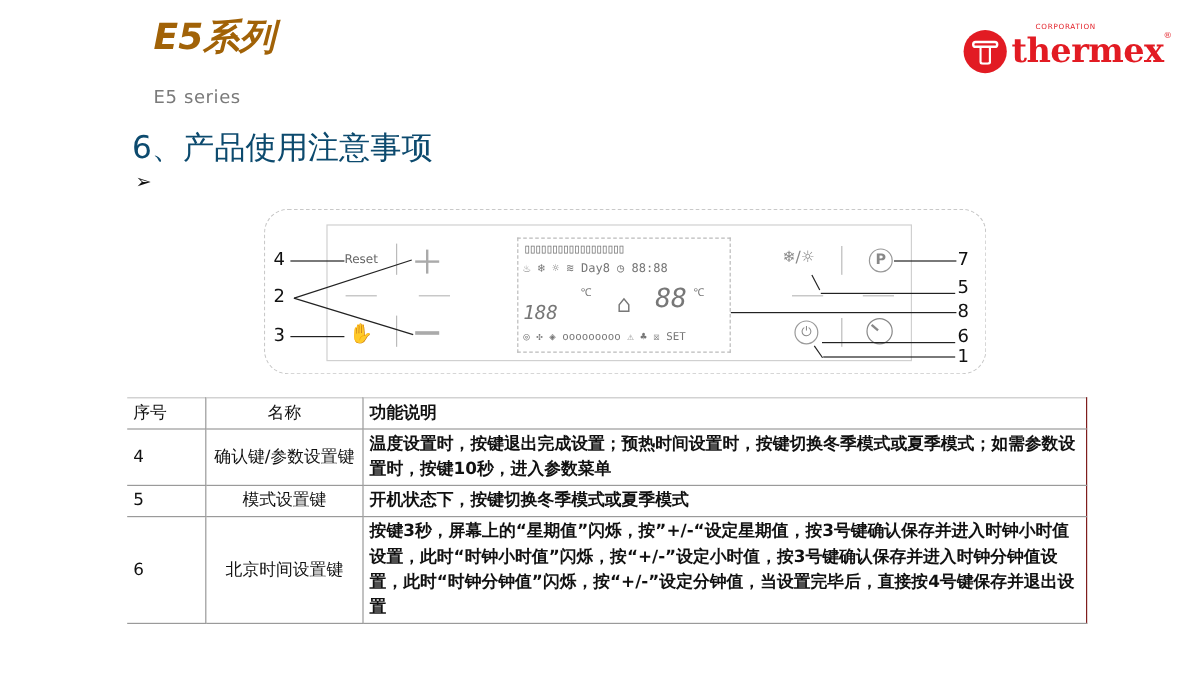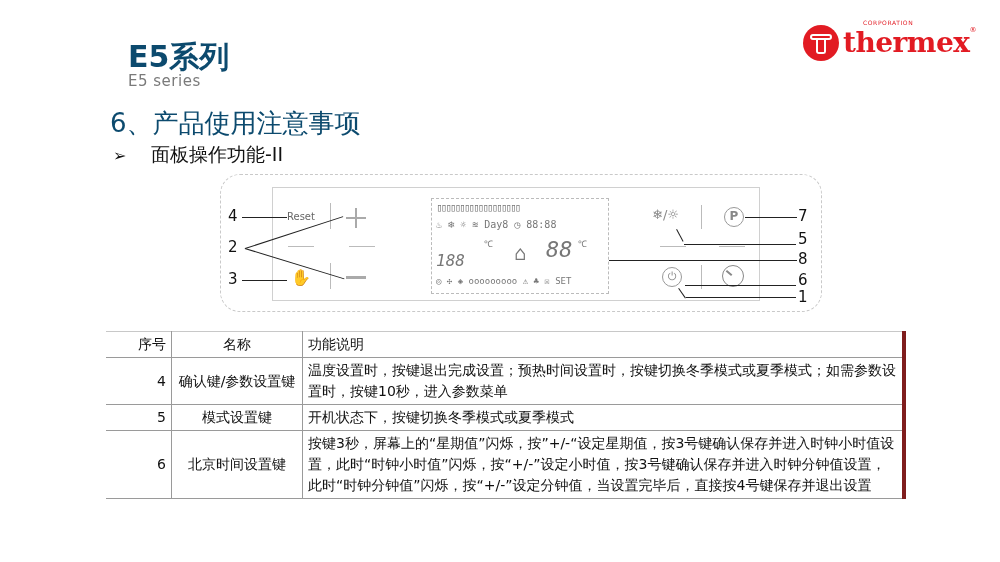--- a/index.html
+++ b/index.html
@@ -1,19 +1,19 @@
 <!DOCTYPE html>
 <html><head>
 <meta charset="utf-8">
 <style>
   html, body { margin:0; padding:0; }
   body { width:1000px; height:562px; background:#ffffff; position:relative; overflow:hidden;
          font-family:"DejaVu Sans", "Liberation Sans", sans-serif; color:#111; }
   .abs { position:absolute; }
-  .title { left:128px; top:37px; font-size:30px; font-weight:bold; color:#0c4a6e; letter-spacing:0px; }
+  .title { left:128px; top:11px; font-size:30px; font-weight:bold; color:#a16207; letter-spacing:0px;font-style:italic; }
   .subtitle { left:128px; top:72px; font-size:15px; color:#7a7a7a; letter-spacing:0.5px; }
   .section { left:110px; top:106px; font-size:26px; color:#0c4a6e; }
   .bullet-row { left:113px; top:142px; font-size:19px; color:#111; display:flex; align-items:center; }
   .bullet-row .arrow { width:28px; font-size:16px; margin-right:10px; }
 
   .logo { left:803px; top:25px; display:flex; align-items:center; }
   .logo-badge { width:36px; height:36px; border-radius:50%; background:#e21b23; position:relative; }
   .logo-badge .in1 { position:absolute; left:7px; top:9px; width:22px; height:6px; border:2px solid #fff; border-radius:3px; box-sizing:border-box; }
   .logo-badge .in2 { position:absolute; left:13px; top:14px; width:10px; height:15px; border:2px solid #fff; border-top:none; border-radius:0 0 3px 3px; box-sizing:border-box; }
   .logo-text { margin-left:4px; position:relative; }
@@ -39,35 +39,34 @@
 
   .snow { left:652px; top:207px; font-size:13px; color:#888; }
   .p-btn { left:724px; top:207px; width:20px; height:20px; border:1.5px solid #999; border-radius:50%; box-sizing:border-box; font-size:12px; color:#888; text-align:center; line-height:17px; font-weight:bold; }
   .power-btn { left:662px; top:267px; width:20px; height:20px; border:1.5px solid #999; border-radius:50%; box-sizing:border-box; font-size:11px; color:#888; text-align:center; line-height:17px; }
   .clock-btn { left:722px; top:265px; width:22px; height:22px; border:1.8px solid #888; border-radius:50%; box-sizing:border-box; }
   .clock-btn::after { content:""; position:absolute; left:4px; top:4px; width:7px; height:2px; background:#888; transform:rotate(40deg); transform-origin:0 0; }
 
   table.spec { position:absolute; left:106px; top:331px; width:800px; border-collapse:collapse; font-size:14px; color:#111; }
   table.spec td { border:1px solid #9a9a9a; padding:2px 5px; vertical-align:middle; line-height:21px; }
   table.spec tr.head td { border-top:1px solid #c8c8c8; }
-  table.spec td.c1 { width:55px; text-align:right;margin-top:24px; }
+  table.spec td.c1 { width:55px; text-align:left;margin-top:24px; }
   table.spec td.c2 { width:120px; text-align:center; }
   table.spec td.c3 { text-align:left; }
   table.spec td:first-child { border-left:none; }
-  table.spec td:last-child { border-right:4px solid #7f1d1d; }
+  table.spec td:last-child { border-right:1px solid #7f1d1d;font-weight:bold; }
 </style>
 </head>
 <body>
 
 <div class="abs title">E5系列</div>
 <div class="abs subtitle">E5 series</div>
 <div class="abs section">6、产品使用注意事项</div>
 <div class="abs bullet-row">
   <span class="arrow">➢</span>
-  <span>面板操作功能-II</span>
 </div>
 
 <div class="abs logo">
   <div class="logo-badge">
     <div class="in1"></div>
       <div class="in2"></div>
   </div>
   <div class="logo-text">
     <span class="corp">CORPORATION</span>
     <span class="word">thermex</span>

